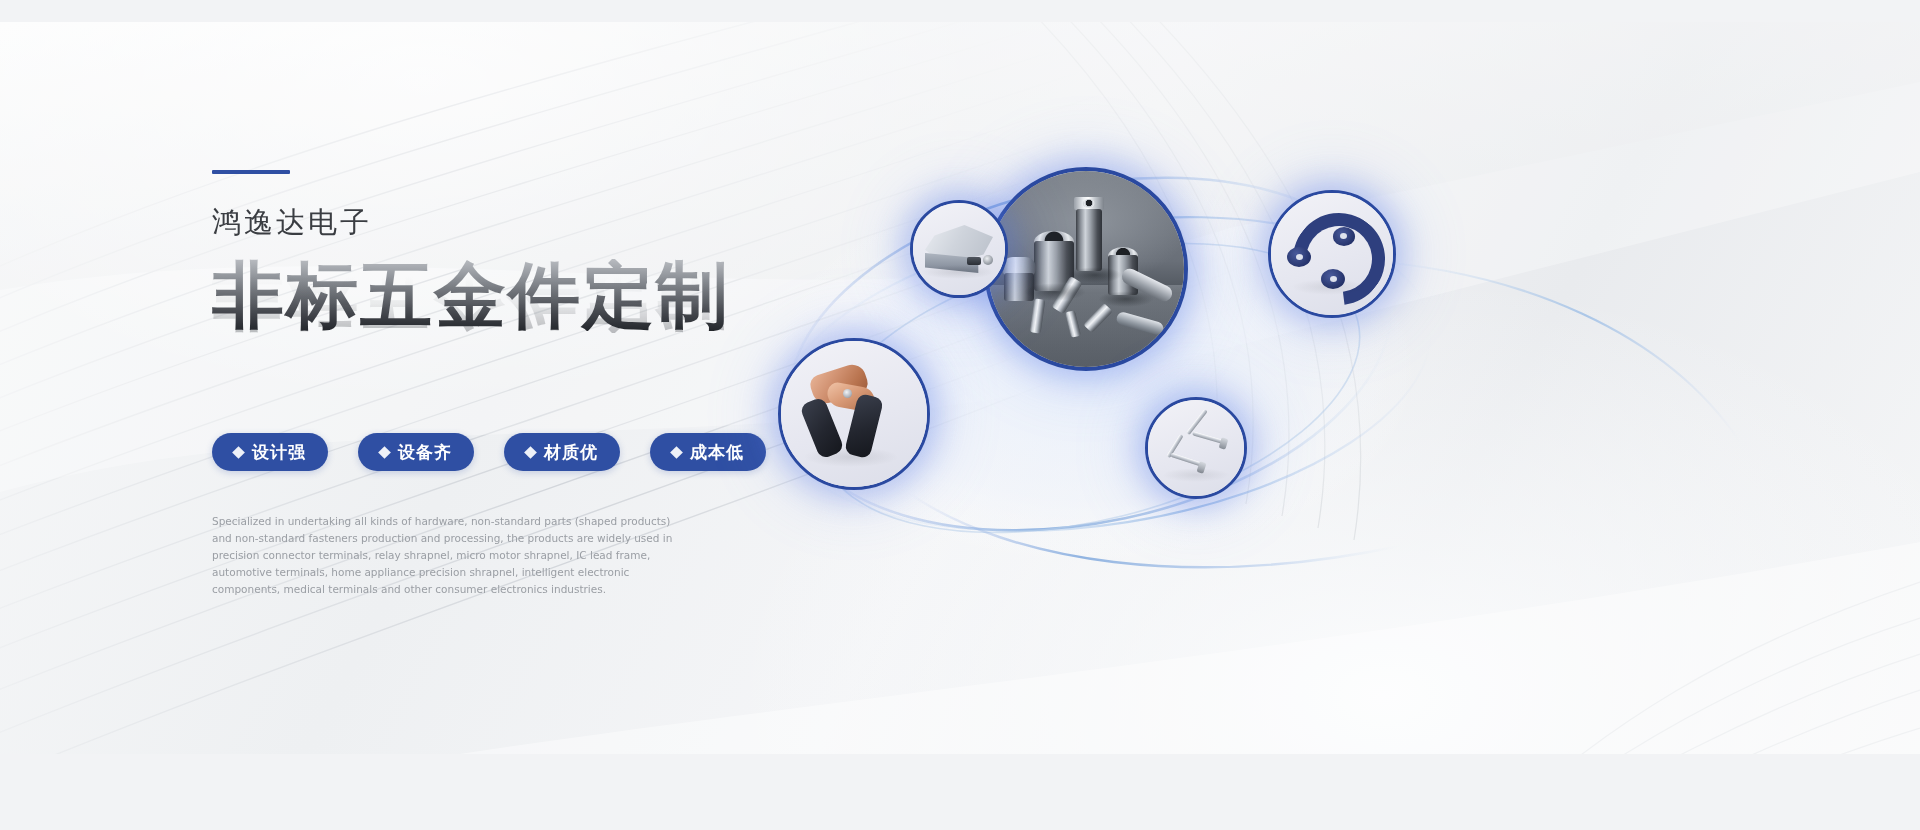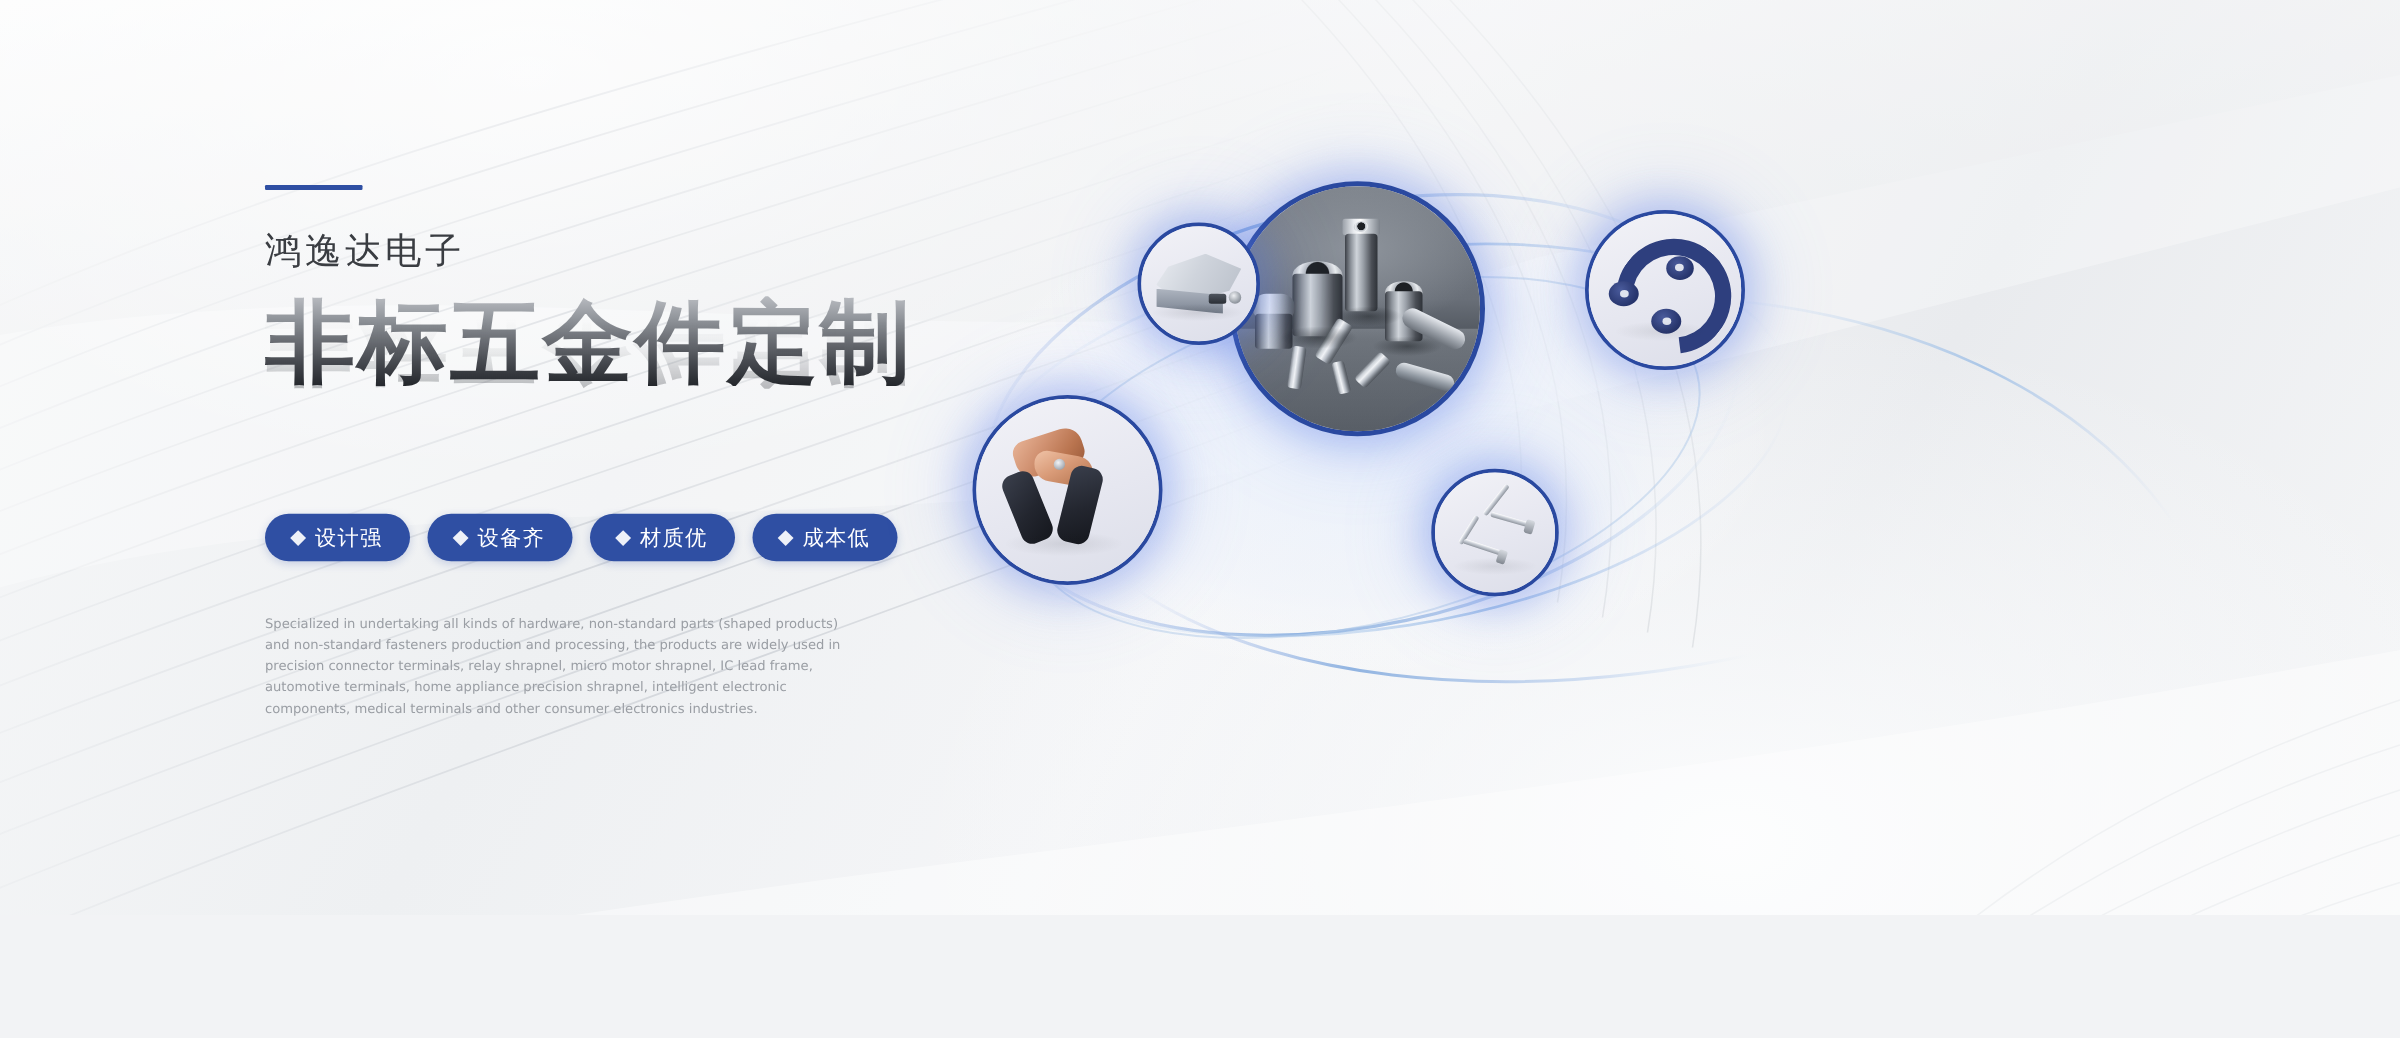--- a/index.html
+++ b/index.html
@@ -6,20 +6,21 @@
   body{
     width:1920px;height:830px;overflow:hidden;
     font-family:"Liberation Sans","DejaVu Sans",sans-serif;
     background:#f2f3f5;
   }
   .stage{position:relative;width:1920px;height:732px;overflow:hidden;
     background:
       radial-gradient(ellipse 900px 520px at 22% 8%, #ffffff 0%, rgba(255,255,255,0) 62%),
       radial-gradient(ellipse 1100px 700px at 72% 92%, #fbfcfd 0%, rgba(251,252,253,0) 60%),
       linear-gradient(118deg,#f7f8f9 0%,#eef0f2 30%,#f4f5f7 52%,#e9ebee 74%,#f6f7f8 100%);
+    margin-top: 22px;
   }
   .bg-waves{position:absolute;inset:0;pointer-events:none;}
   .bg-waves svg{display:block;width:1920px;height:830px;}
 
   
   .copy{position:absolute;left:212px;top:148px;width:640px;}
   .accent-rule{width:78px;height:4px;background:#2f4fa3;border-radius:1px;}
   .brand{margin-top:34px;font-size:29px;line-height:1;color:#3a3d42;letter-spacing:3px;
          font-family:"DejaVu Sans","Liberation Sans",sans-serif;}
 
@@ -36,21 +37,21 @@
     position:absolute;left:0;top:74px;
     font-size:72px;line-height:1;font-weight:bold;letter-spacing:2px;
     font-family:"DejaVu Sans","Liberation Sans",sans-serif;
     transform:scaleY(-1);transform-origin:top left;
     background:linear-gradient(180deg,rgba(40,44,50,.30) 0%,rgba(120,124,130,.10) 42%,rgba(160,164,170,0) 78%);
     -webkit-background-clip:text;background-clip:text;color:transparent;
     -webkit-text-fill-color:transparent;
     white-space:nowrap;pointer-events:none;
   }
 
-  .tags{display:flex;gap:14px;margin-top:46px;}
+  .tags{display:flex;gap:30px;margin-top:46px;font-weight:bold;}
   .tag{
     display:flex;align-items:center;justify-content:center;gap:9px;
     height:38px;padding:0 22px;border-radius:19px;
     background:#2f4fa3;color:#fff;font-size:17px;letter-spacing:1px;
     font-family:"DejaVu Sans","Liberation Sans",sans-serif;
     box-shadow:0 2px 7px rgba(47,79,163,.22);
     cursor:pointer;white-space:nowrap;
   }
   .tag .dia{display:inline-block;width:9px;height:9px;background:#eef1f8;transform:rotate(45deg);}
 

